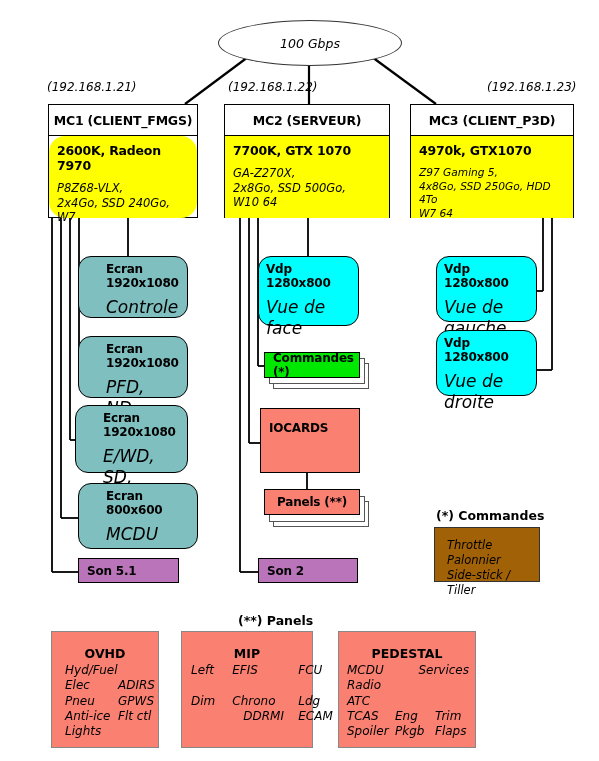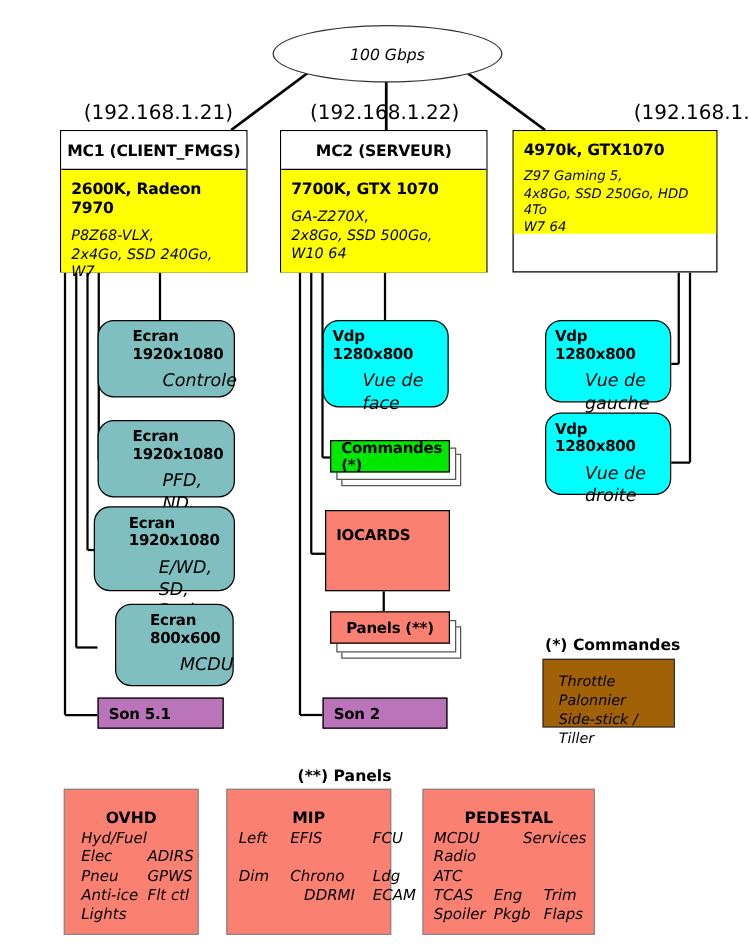--- a/index.html
+++ b/index.html
@@ -14,21 +14,21 @@
 
   
   .cloud{
     position:absolute;border:1.6px solid #333;border-radius:50%;
     background:#fff;display:flex;align-items:center;justify-content:center;
     font-style:italic;font-size:12.5px;color:#000;
   }
 
   
   .ip{
-    position:absolute;font-size:16px;white-space:nowrap;margin-left:20px;
+    position:absolute;font-style:italic;font-size:12px;white-space:nowrap;
   }
 
   
   .machine{position:absolute;border:1.4px solid #000;background:#fff;box-sizing:border-box;}
   .machine .mhead{
     height:30px;display:flex;align-items:center;justify-content:center;
     font-weight:bold;font-size:12.5px;border-bottom:1.4px solid #000;background:#fff;
     letter-spacing:-0.2px;
   }
   .machine .mbody{
@@ -36,21 +36,21 @@
   }
   .machine .mcpu{font-weight:bold;font-size:12.5px;margin-bottom:8px;letter-spacing:-0.2px;}
   .machine .mspec{font-style:italic;font-size:11.5px;line-height:1.28;}
 
   
   .node{
     position:absolute;box-sizing:border-box;border:1.6px solid #000;
     border-radius:13px;padding:5px 7px;
   }
   .node .ntitle{font-weight:bold;font-size:12px;letter-spacing:-0.2px;}
-  .node .nsub{font-style:italic;font-size:14px;line-height:1.26;margin-top:7px;margin-left:24px;}
+  .node .nsub{font-style:italic;font-size:17px;line-height:1.26;margin-top:7px;}
   .node.teal{background:#7fbfbf;padding-left:27px;}
   .node.cyan{background:#00ffff;}
 
   
   .rbox{
     position:absolute;box-sizing:border-box;border:1.6px solid #000;
     padding:4px 8px;
   }
   .rbox .rtitle{font-weight:bold;font-size:12px;letter-spacing:-0.2px;}
   .rbox.salmon{background:#fa8072;}
@@ -130,39 +130,40 @@
   <div class="cloud" style="left:218px;top:20px;width:182px;height:44px;">
     <span>100 Gbps</span>
   </div>
 
   <div class="ip" style="left:47px;top:80px;">(192.168.1.21)</div>
   <div class="ip" style="left:228px;top:80px;">(192.168.1.22)</div>
   <div class="ip" style="left:487px;top:80px;">(192.168.1.23)</div>
 
   <div class="machine" style="left:48px;top:104px;width:150px;height:114px;">
     <div class="mhead">MC1 (CLIENT_FMGS)</div>
-    <div class="mbody" style="height:82px;">
+    <div class="mbody" style="height:82px;border-radius:16px;">
       <div class="mcpu">2600K, Radeon 7970</div>
       <div class="mspec" style="white-space:pre-line;">P8Z68-VLX,
 2x4Go, SSD 240Go,
 W7</div>
     </div>
   </div>
 
   <div class="machine" style="left:224px;top:104px;width:166px;height:114px;">
     <div class="mhead">MC2 (SERVEUR)</div>
     <div class="mbody" style="height:82px;">
       <div class="mcpu">7700K, GTX 1070</div>
       <div class="mspec" style="white-space:pre-line;">GA-Z270X,
 2x8Go, SSD 500Go,
 W10 64</div>
     </div>
   </div>
 
   <div class="machine" style="left:410px;top:104px;width:164px;height:114px;">
+    <div class="mhead">MC3 (CLIENT_P3D)</div>
     <div class="mbody" style="height:82px;">
       <div class="mcpu">4970k, GTX1070</div>
       <div class="mspec" style="white-space:pre-line;font-size:10.6px;">Z97 Gaming 5,
 4x8Go, SSD 250Go, HDD 4To
 W7 64</div>
     </div>
   </div>
 
   <div class="node teal" style="left:78px;top:256px;width:110px;height:62px;">
     <div class="ntitle">Ecran 1920x1080</div>
@@ -174,21 +175,21 @@
     <div class="nsub" style="white-space:pre-line;">PFD, ND,
 Chrono, DDRMI</div>
   </div>
 
   <div class="node teal" style="left:75px;top:405px;width:113px;height:68px;">
     <div class="ntitle">Ecran 1920x1080</div>
     <div class="nsub" style="white-space:pre-line;">E/WD, SD, Brakes,
 Radar contact</div>
   </div>
 
-  <div class="node teal" style="left:92px;top:483px;width:95px;height:66px;">
+  <div class="node teal" style="left:78px;top:483px;width:120px;height:66px;">
     <div class="ntitle">Ecran 800x600</div>
     <div class="nsub" style="white-space:pre-line;">MCDU</div>
   </div>
 
   <div class="rbox purple" style="left:78px;top:558px;width:101px;height:25px;display:flex;align-items:center;">
     <div class="rtitle">Son 5.1</div>
   </div>
 
   <div class="node cyan" style="left:258px;top:256px;width:101px;height:70px;">
     <div class="ntitle">Vdp 1280x800</div>

